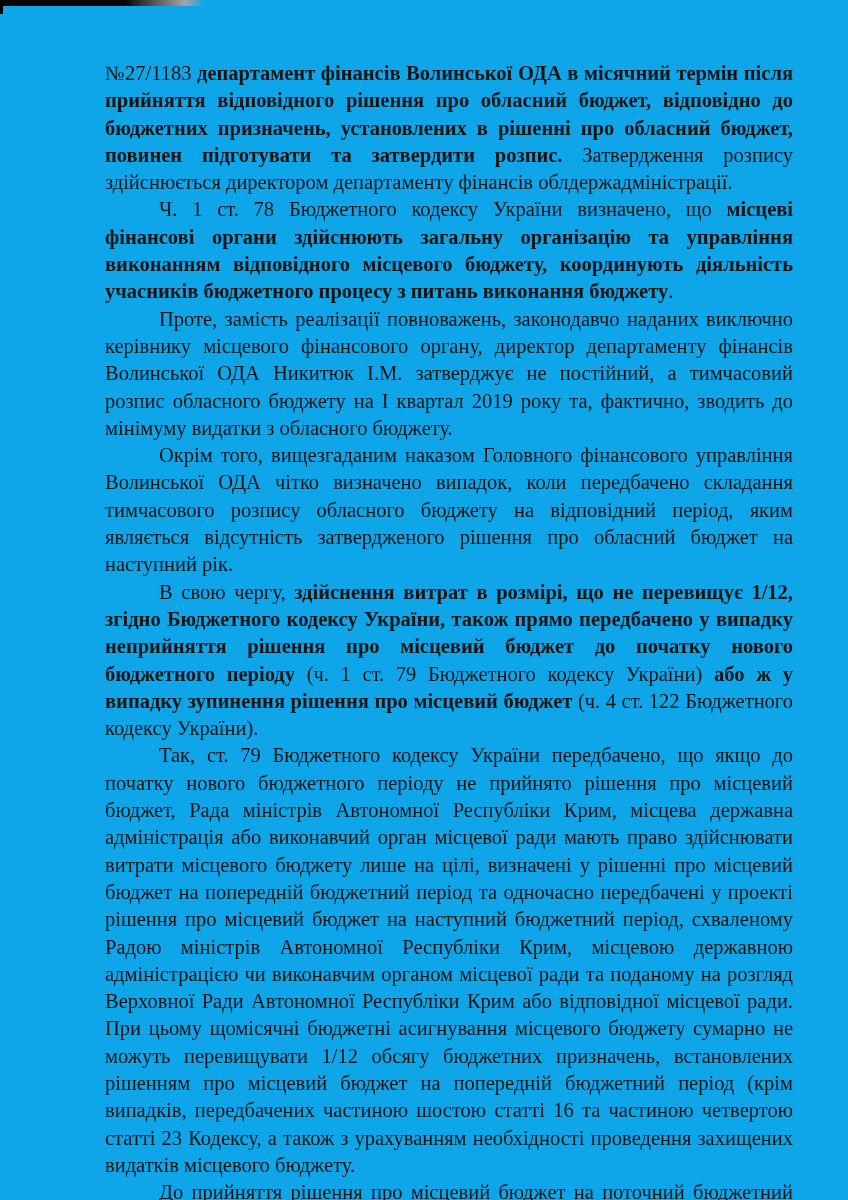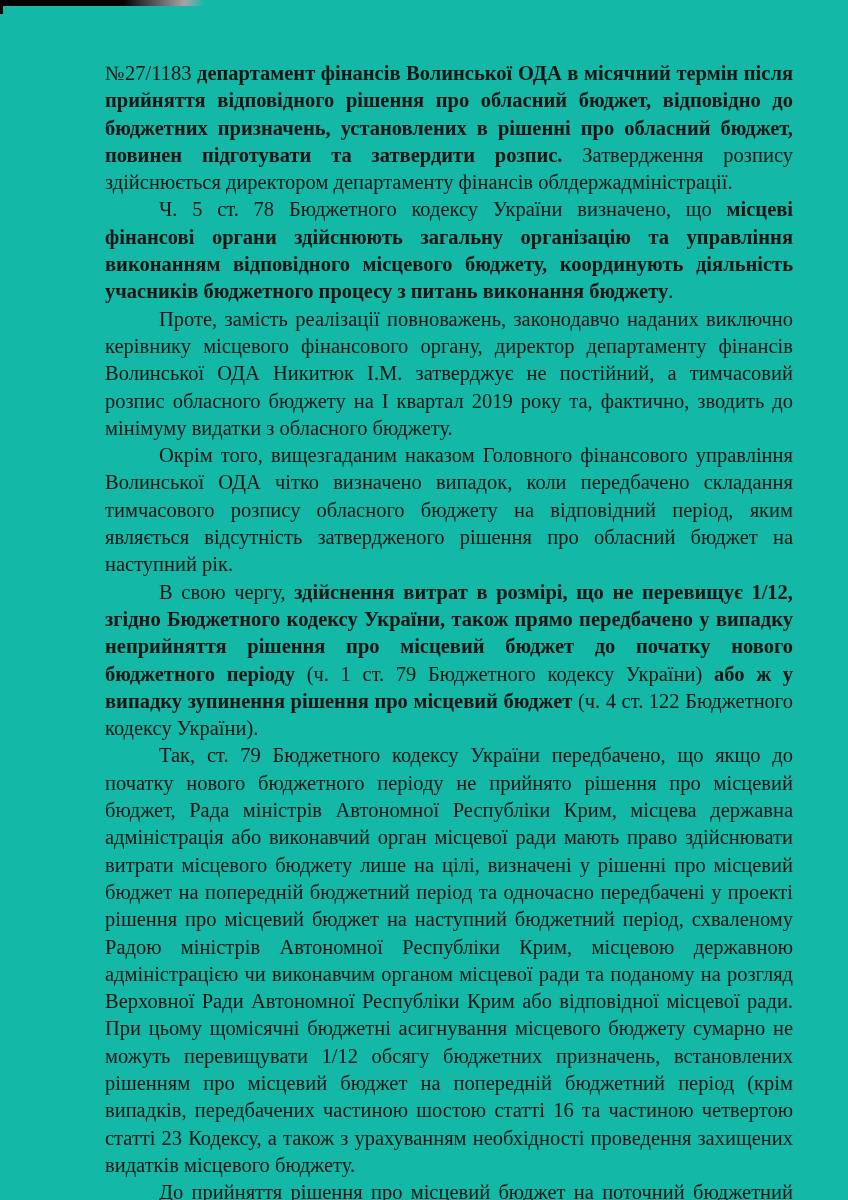--- a/index.html
+++ b/index.html
@@ -4,21 +4,21 @@
 <style>
   html, body {
     margin: 0;
     padding: 0;
     background: #ffffff;
   }
   .page {
     position: relative;
     width: 848px;
     height: 1200px;
-    background: #14b8a6;
+    background: #0ea5e9;
     overflow: hidden;
     font-family: "Liberation Serif", "DejaVu Serif", serif;
   }
   
   .scan-bar-top {
     position: absolute;
     top: 0;
     left: 0;
     width: 205px;
     height: 6px;
@@ -57,20 +57,20 @@
   }
 </style>
 </head>
 <body>
 
 <div class="page">
   <div class="scan-bar-top"></div>
   <div class="scan-edge-left"></div>
   <div class="doc-body">
       <p class="para"><span class="">№27/1183 </span><span class="b">департамент фінансів Волинської ОДА в місячний термін після прийняття відповідного рішення про обласний бюджет, відповідно до бюджетних призначень, установлених в рішенні про обласний бюджет, повинен підготувати та затвердити розпис.</span><span class=""> Затвердження розпису здійснюється директором департаменту фінансів облдержадміністрації.</span></p>
-      <p class="para indent"><span class="">Ч. 5 ст. 78 Бюджетного кодексу України визначено, що </span><span class="b">місцеві фінансові органи здійснюють загальну організацію та управління виконанням відповідного місцевого бюджету, координують діяльність учасників бюджетного процесу з питань виконання бюджету</span><span class="">.</span></p>
+      <p class="para indent"><span class="">Ч. 1 ст. 78 Бюджетного кодексу України визначено, що </span><span class="b">місцеві фінансові органи здійснюють загальну організацію та управління виконанням відповідного місцевого бюджету, координують діяльність учасників бюджетного процесу з питань виконання бюджету</span><span class="">.</span></p>
       <p class="para indent"><span class="">Проте, замість реалізації повноважень, законодавчо наданих виключно керівнику місцевого фінансового органу, директор департаменту фінансів Волинської ОДА Никитюк І.М. затверджує не постійний, а тимчасовий розпис обласного бюджету на І квартал 2019 року та, фактично, зводить до мінімуму видатки з обласного бюджету.</span></p>
       <p class="para indent"><span class="">Окрім того, вищезгаданим наказом Головного фінансового управління Волинської ОДА чітко визначено випадок, коли передбачено складання тимчасового розпису обласного бюджету на відповідний період, яким являється відсутність затвердженого рішення про обласний бюджет на наступний рік.</span></p>
       <p class="para indent"><span class="">В свою чергу, </span><span class="b">здійснення витрат в розмірі, що не перевищує 1/12, згідно Бюджетного кодексу України, також прямо передбачено у випадку неприйняття рішення про місцевий бюджет до початку нового бюджетного періоду</span><span class=""> (ч. 1 ст. 79 Бюджетного кодексу України) </span><span class="b">або ж у випадку зупинення рішення про місцевий бюджет</span><span class=""> (ч. 4 ст. 122 Бюджетного кодексу України).</span></p>
       <p class="para indent"><span class="">Так, ст. 79 Бюджетного кодексу України передбачено, що якщо до початку нового бюджетного періоду не прийнято рішення про місцевий бюджет, Рада міністрів Автономної Республіки Крим, місцева державна адміністрація або виконавчий орган місцевої ради мають право здійснювати витрати місцевого бюджету лише на цілі, визначені у рішенні про місцевий бюджет на попередній бюджетний період та одночасно передбачені у проекті рішення про місцевий бюджет на наступний бюджетний період, схваленому Радою міністрів Автономної Республіки Крим, місцевою державною адміністрацією чи виконавчим органом місцевої ради та поданому на розгляд Верховної Ради Автономної Республіки Крим або відповідної місцевої ради. При цьому щомісячні бюджетні асигнування місцевого бюджету сумарно не можуть перевищувати 1/12 обсягу бюджетних призначень, встановлених рішенням про місцевий бюджет на попередній бюджетний період (крім випадків, передбачених частиною шостою статті 16 та частиною четвертою статті 23 Кодексу, а також з урахуванням необхідності проведення захищених видатків місцевого бюджету.</span></p>
       <p class="para indent"><span class="">До прийняття рішення про місцевий бюджет на поточний бюджетний період забороняється здійснювати капітальні видатки і надавати кредити з бюджету (крім випадків, пов'язаних із виділенням коштів з резервного фонду відповідного бюджету та проведенням видатків за рахунок трансфертів з державного бюджету місцевим бюджетам), а також здійснювати місцеві запозичення та надавати місцеві гарантії.</span></p>
     </div>
 </div>
 
 </body></html>

